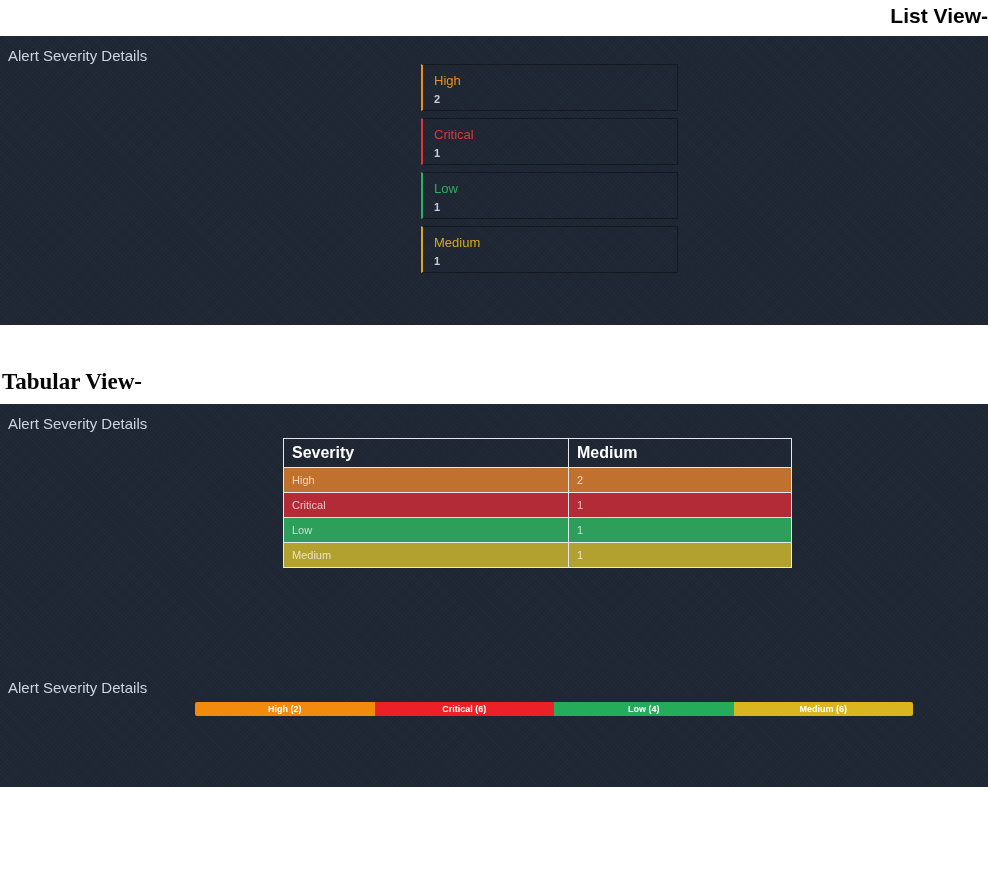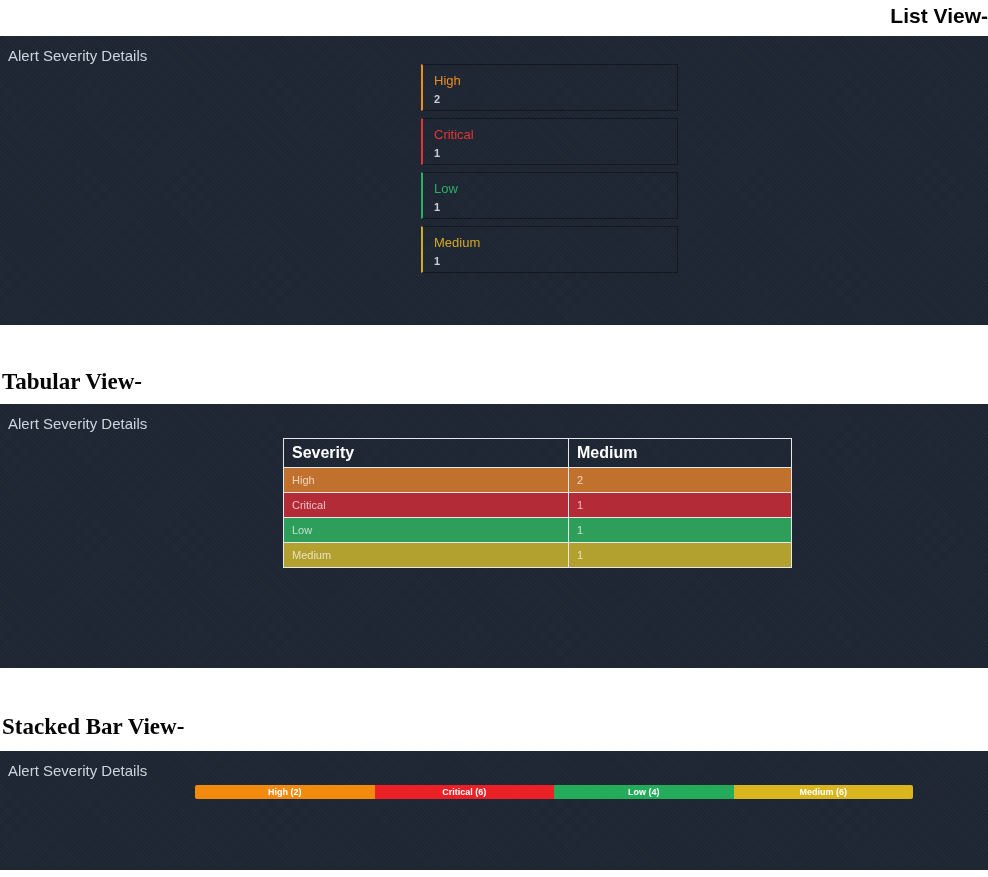--- a/index.html
+++ b/index.html
@@ -140,21 +140,20 @@
         <tr style="background-color: rgb(178, 160, 47);">
           <td>Medium</td>
           <td>1</td>
         </tr>
       </tbody>
     </table>
   </div>
 </div>
 
 <div>
-  <h2 class="heading-serif second">Stacked Bar View-</h2>
   <div class="panel panel-3" style="background-color: rgb(30, 39, 51);">
     <div class="panel-title" style="color: rgb(204, 213, 223);">Alert Severity Details</div>
     <div class="stacked-bar">
       <div class="bar-seg" style="background-color: rgb(242, 138, 13);">High (2)</div>
       <div class="bar-seg" style="background-color: rgb(236, 33, 39);">Critical (6)</div>
       <div class="bar-seg" style="background-color: rgb(36, 172, 91);">Low (4)</div>
       <div class="bar-seg" style="background-color: rgb(217, 181, 30);">Medium (6)</div>
     </div>
   </div>
 </div>

